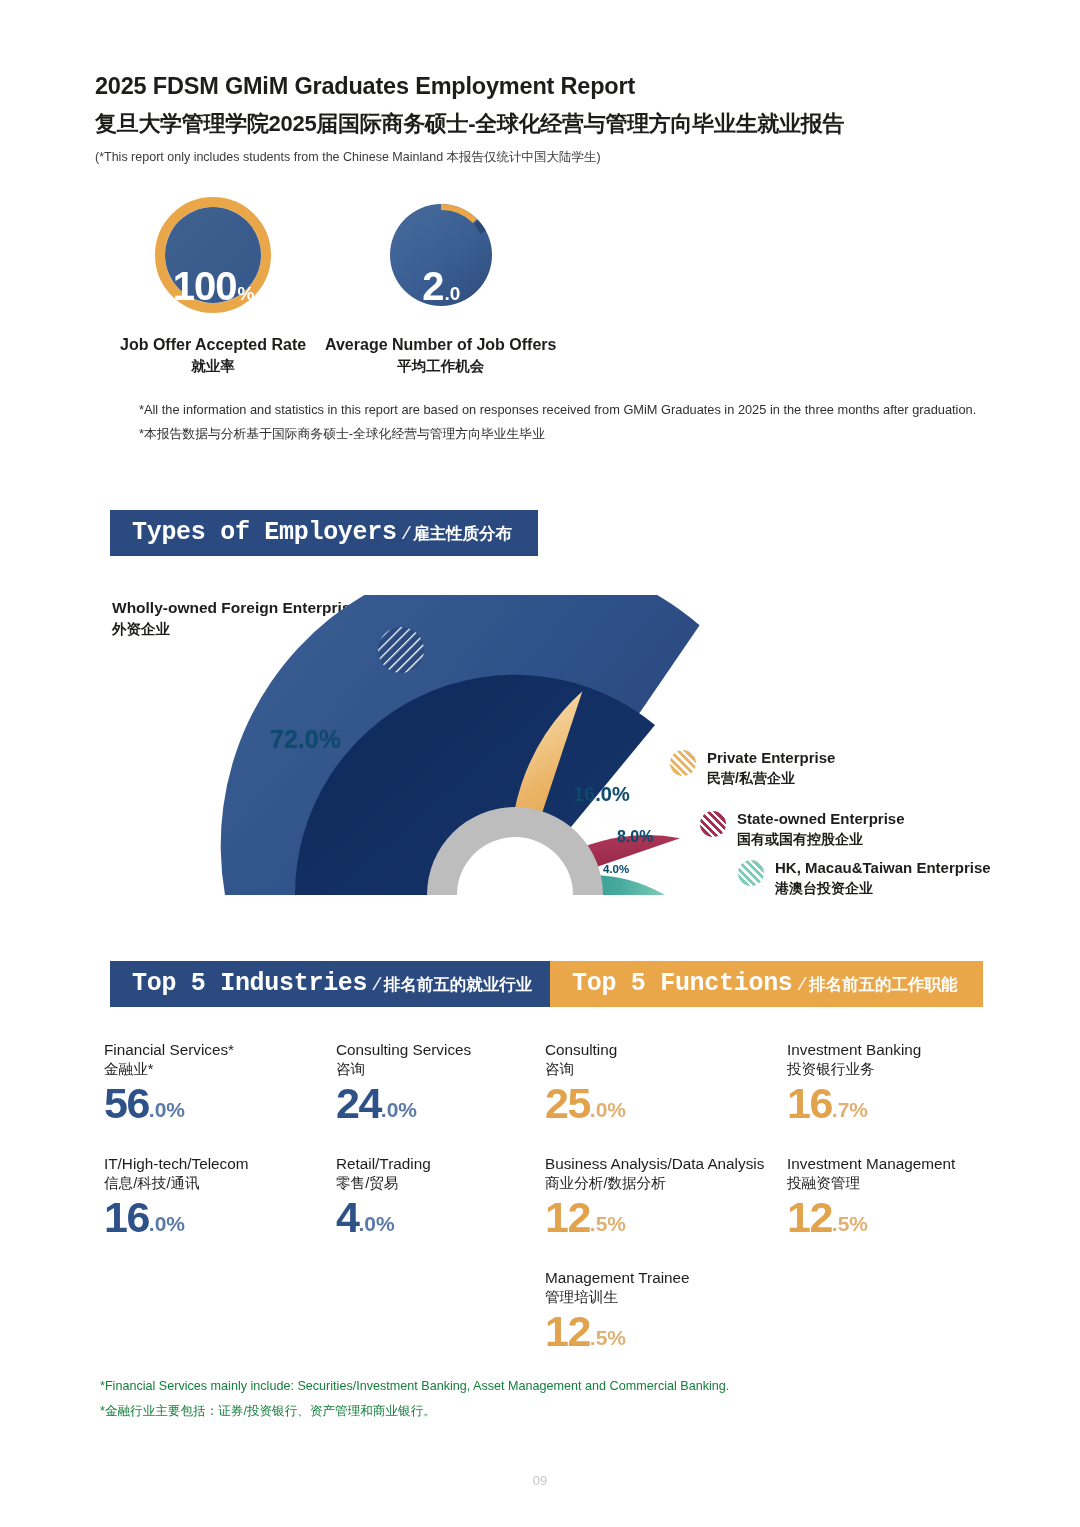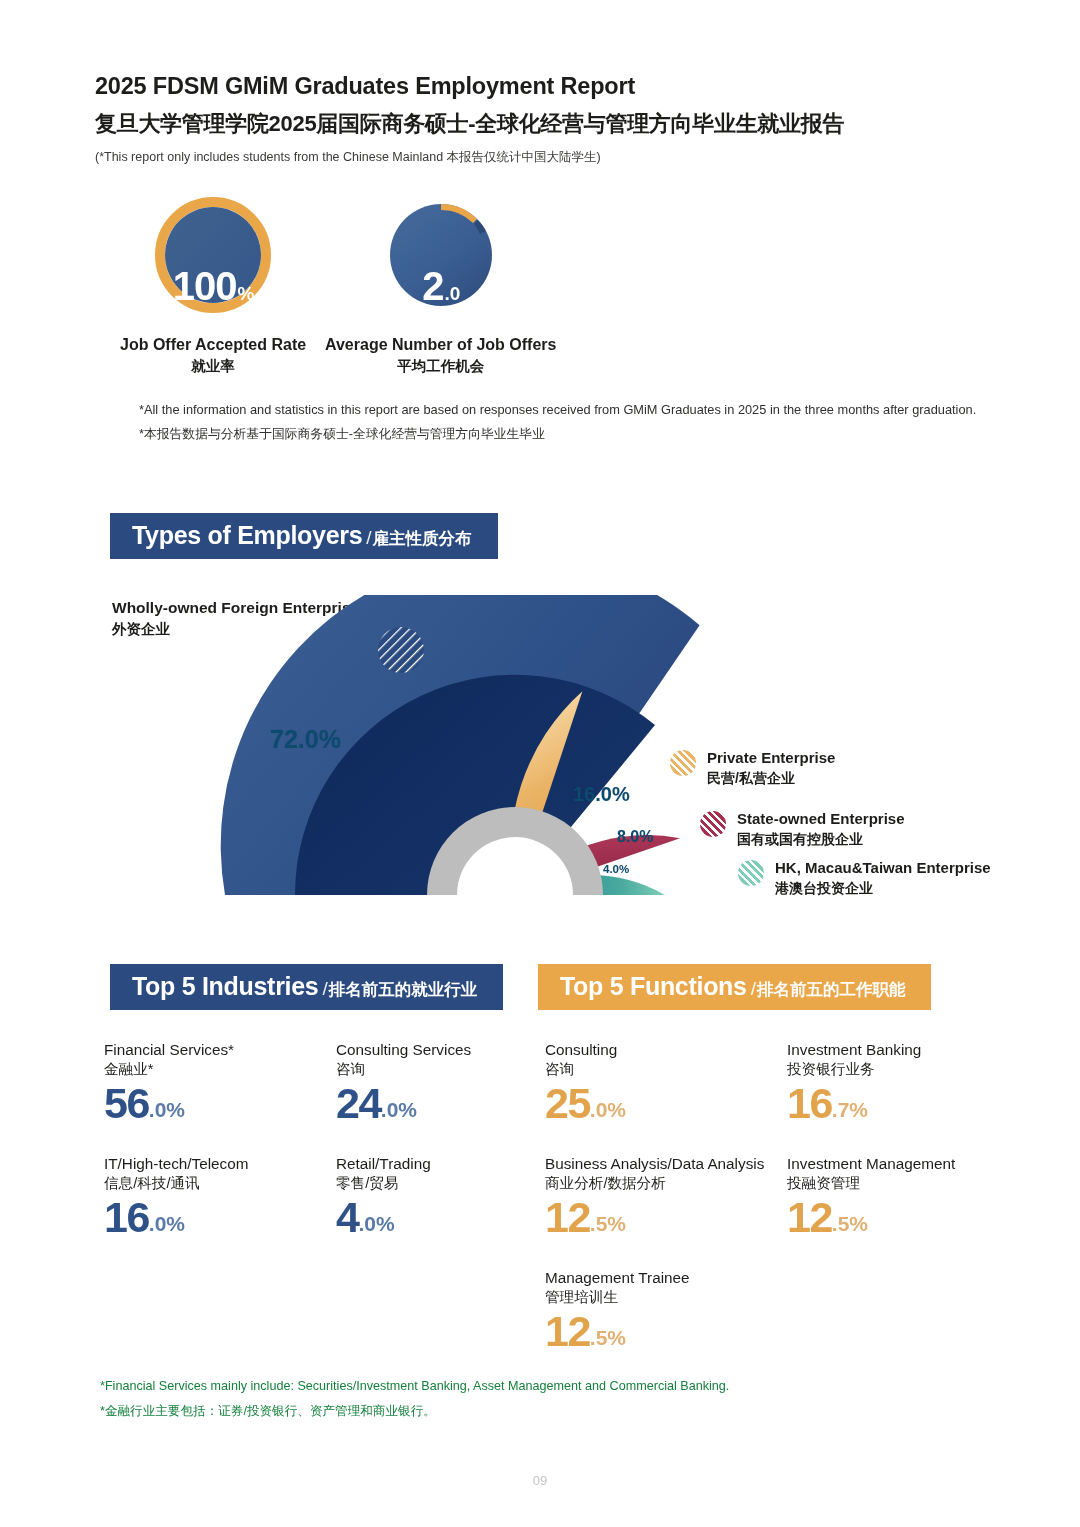--- a/index.html
+++ b/index.html
@@ -45,29 +45,29 @@
   }
   .bignum .int{font-size:40px;font-weight:bold;letter-spacing:-1px;line-height:1;}
   .bignum .suf{font-size:19px;font-weight:bold;line-height:1;
     position:relative;top:7px;left:1px;}
 
   
   .rep-notes{position:absolute;left:93px;top:398px;line-height:1.85;}
   .rep-notes div{font-size:12.8px;color:#2f2f2d;margin-left:46px;}
 
   
-  .banner-row{position:absolute;display:flex;align-items:flex-start;}
+  .banner-row{position:absolute;display:flex;align-items:flex-end;font-family:Liberation Mono, monospace;}
   .grayblk{width:110px;background:#d6d6d6;}
   .banner{
     padding:8px 26px 9px 22px;
     display:flex;align-items:baseline;
     color:#ffffff;white-space:nowrap;
   }
   .banner.blue{background:#2b4b80;}
-  .banner.orange{background:#e9a council;}
+  .banner.orange{background:#e9a council;margin-left:12px;}
   .banner.orange{background:#e9a74a;}
   .banner .b-en{font-size:25px;font-weight:bold;letter-spacing:-0.3px;}
   .banner .b-sep{font-size:19px;margin:0 1px 0 4px;opacity:.9;}
   .banner .b-cn{font-size:16.5px;font-weight:bold;}
 
   
   .chartbox{position:absolute;left:100px;top:575px;width:880px;height:345px;}
   .chart-svg{position:absolute;left:105px;top:20px;}
 
   .lead{position:absolute;left:12px;top:22px;line-height:1.4;}

